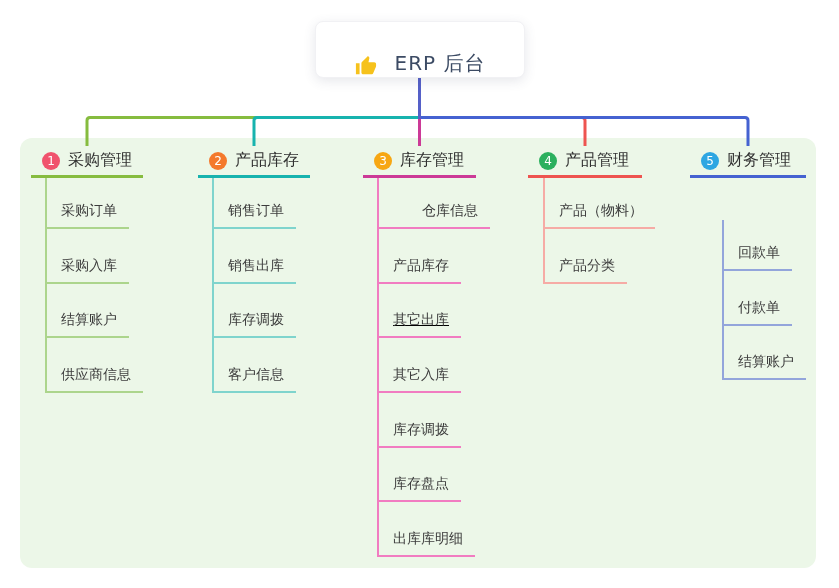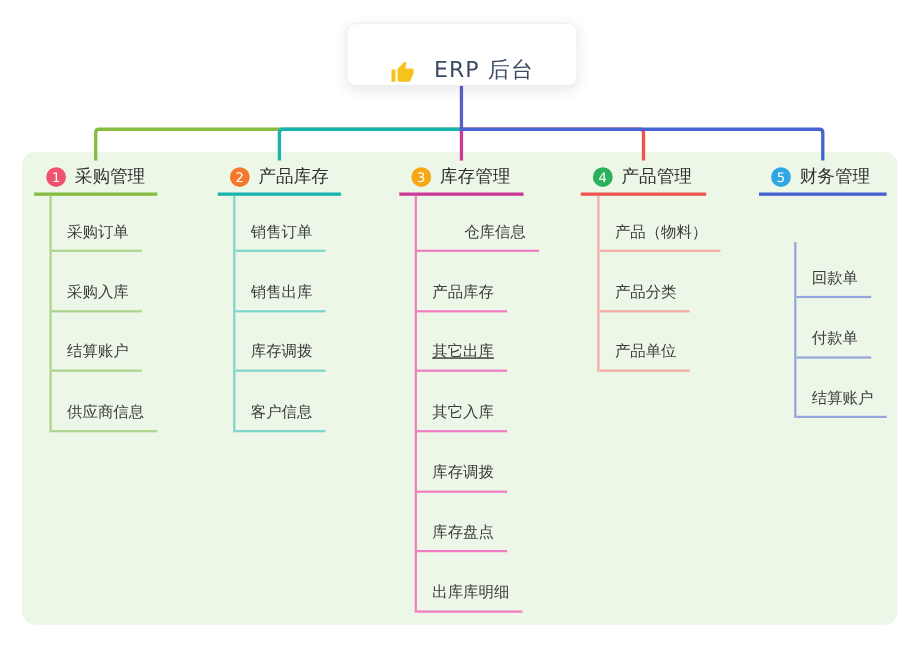--- a/index.html
+++ b/index.html
@@ -142,23 +142,20 @@
           <span class="badge" style="background: rgb(43, 176, 94);">4</span>
           <span class="title-label">产品管理</span>
         </div>
         <div class="children" style="margin-left: 15px; border-left-color: rgb(246, 171, 165);">
           <div class="child-row" style="border-bottom-color: rgb(246, 171, 165);">
             <span class="child-label">产品（物料）</span>
           </div>
           <div class="child-row" style="border-bottom-color: rgb(246, 171, 165);">
             <span class="child-label">产品分类</span>
           </div>
-          <div class="child-row" style="border-bottom-color: rgb(246, 171, 165);">
-            <span class="child-label">产品单位</span>
-          </div>
         </div>
       </div>
       <div class="branch" style="left: 690px;">
         <div class="title-row" style="width: 116px; border-bottom-color: rgb(69, 98, 209);">
           <span class="badge" style="background: rgb(46, 166, 226);">5</span>
           <span class="title-label">财务管理</span>
         </div>
         <div class="children" style="margin-left: 32px; border-left-color: rgb(147, 165, 219);">
           <div class="child-row" style="border-bottom-color: rgb(147, 165, 219); margin-top: 42px;">
             <span class="child-label">回款单</span>

